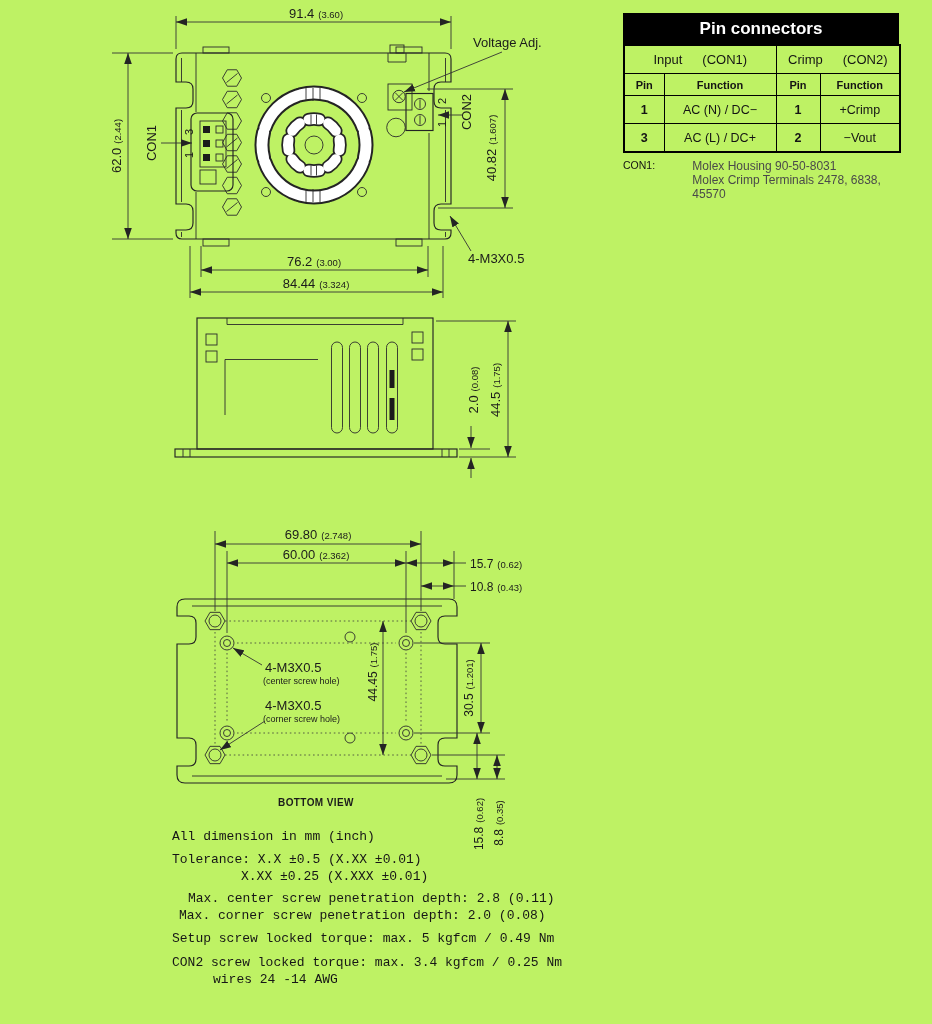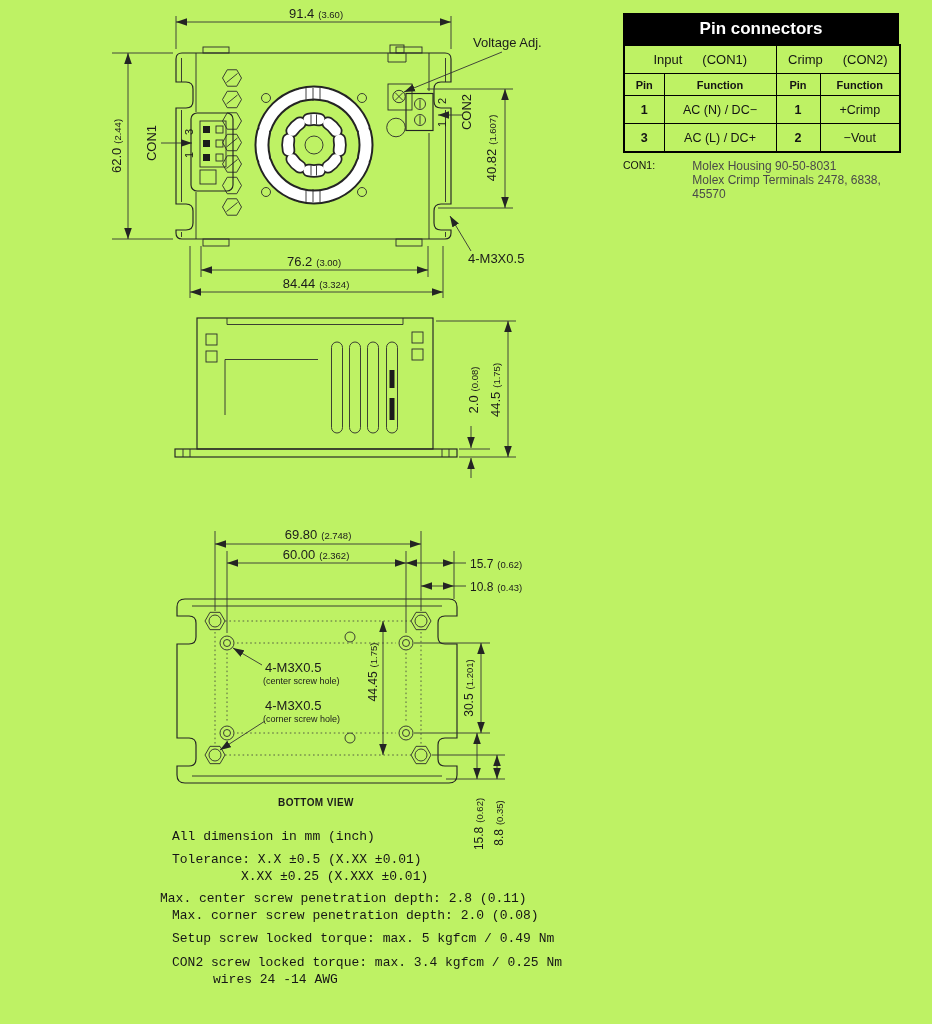--- a/index.html
+++ b/index.html
@@ -335,19 +335,19 @@
       <div>Molex Housing 90-50-8031</div>
       <div>Molex Crimp Terminals 2478, 6838, 45570</div>
     </div>
   </div>
 </div>
 
 
 <div class="note" style="left:172px;top:829px">All dimension in mm (inch)</div>
 <div class="note" style="left:172px;top:852px">Tolerance: X.X ±0.5 (X.XX ±0.01)</div>
 <div class="note" style="left:241px;top:869px">X.XX ±0.25 (X.XXX ±0.01)</div>
-<div class="note" style="left:160px;top:891px">Max. center screw penetration depth: 2.8 (0.11)</div>
-<div class="note" style="left:172px;top:908px">Max. corner screw penetration depth: 2.0 (0.08)</div>
+<div class="note" style="left:188px;top:891px">Max. center screw penetration depth: 2.8 (0.11)</div>
+<div class="note" style="left:179px;top:908px">Max. corner screw penetration depth: 2.0 (0.08)</div>
 <div class="note" style="left:172px;top:931px">Setup screw locked torque: max. 5 kgfcm / 0.49 Nm</div>
 <div class="note" style="left:172px;top:955px">CON2 screw locked torque: max. 3.4 kgfcm / 0.25 Nm</div>
 <div class="note" style="left:213px;top:972px">wires 24 -14 AWG</div>
 
 </div>
 
 </body></html>

